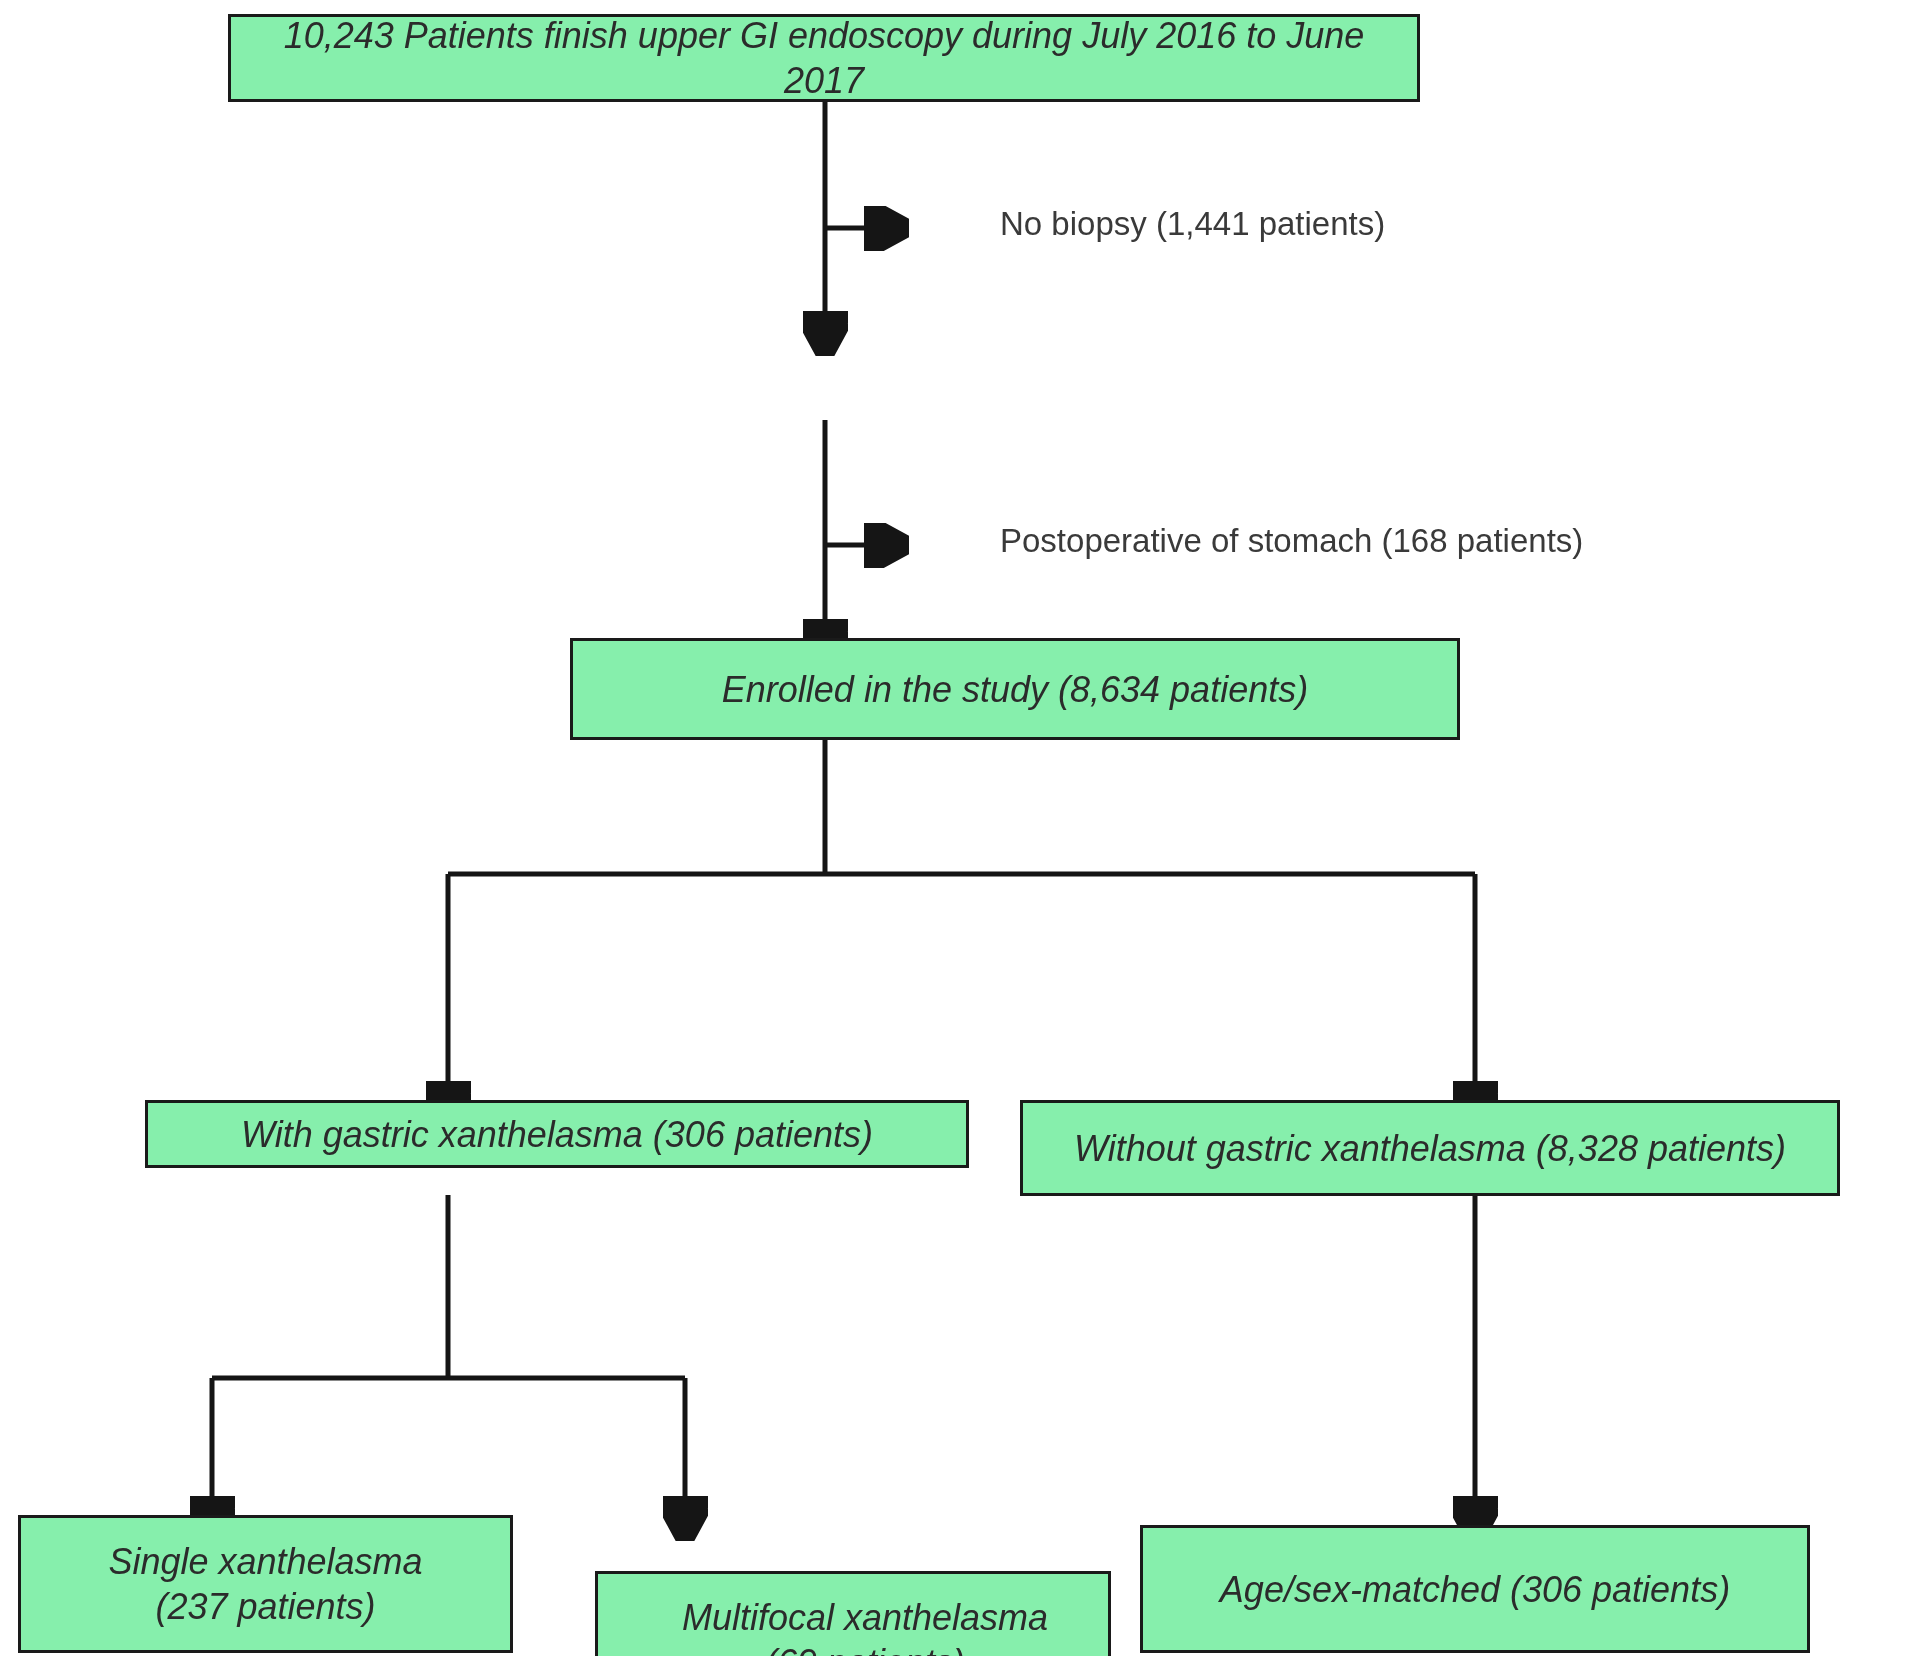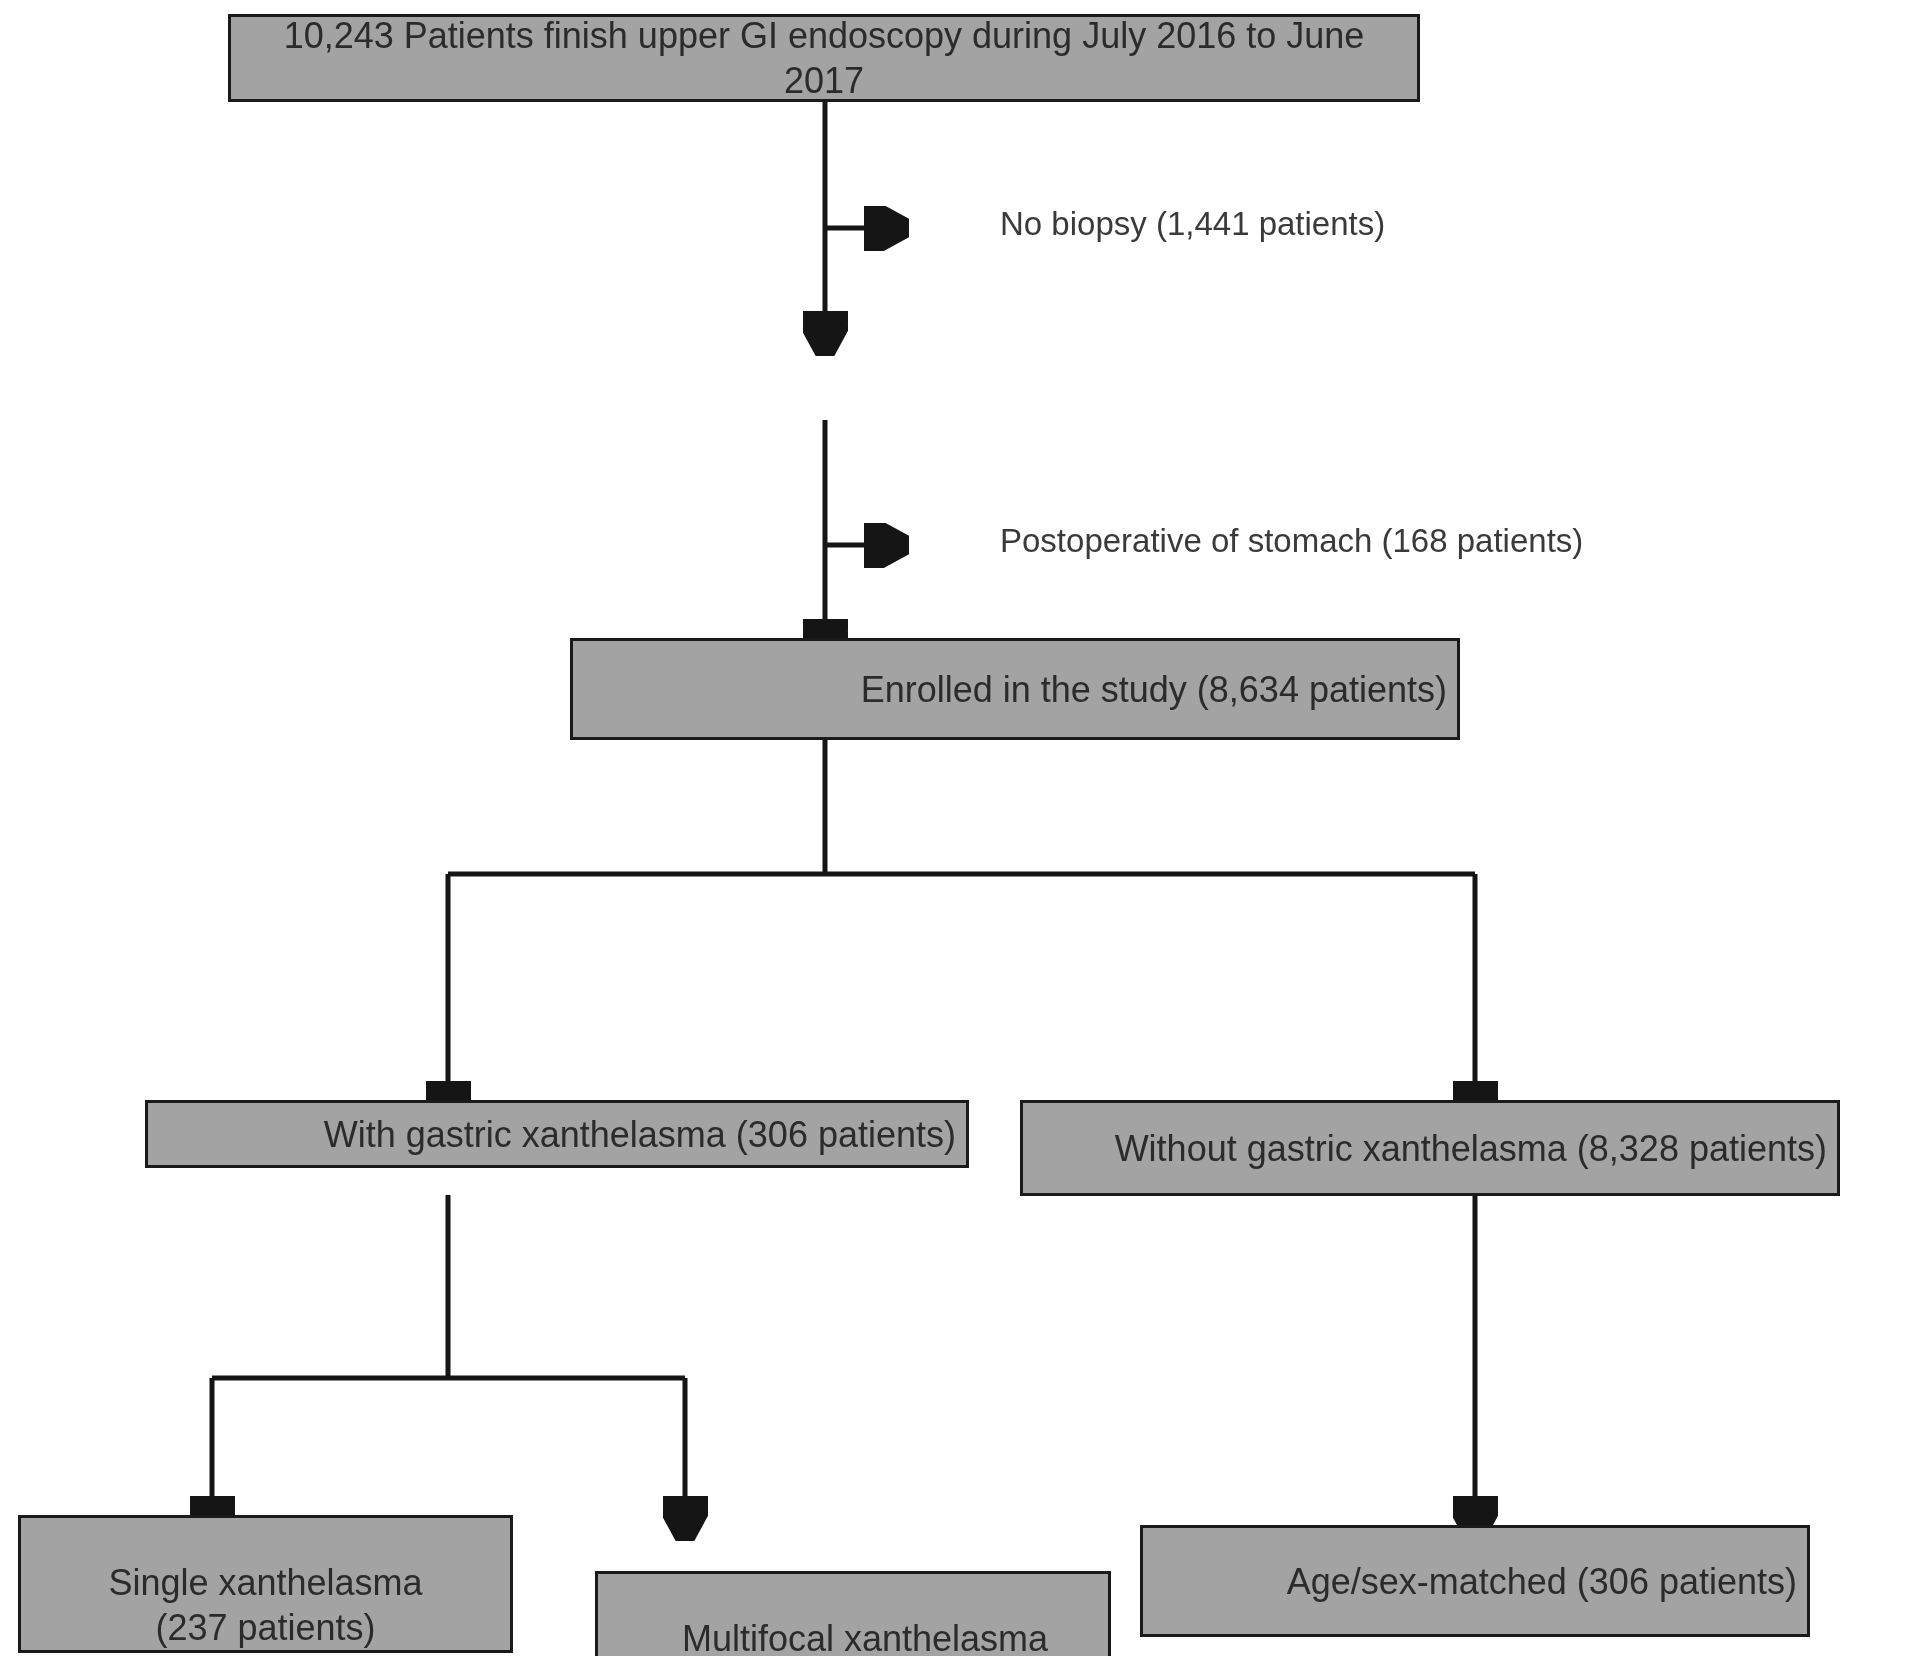--- a/index.html
+++ b/index.html
@@ -1,20 +1,20 @@
 <!DOCTYPE html>
 <html><head>
 <meta charset="utf-8">
 <style>
   html,body{margin:0;padding:0;background:#ffffff;}
   #page{position:relative;width:1913px;height:1656px;background:#ffffff;
         font-family:"Liberation Sans","DejaVu Sans",sans-serif;overflow:hidden;}
-  .node{position:absolute;box-sizing:border-box;background:#a3a3a3;
-        border:3px solid #1a1a1a;display:flex;align-items:center;justify-content:flex-end;
-        text-align:center;color:#2b2b2b;line-height:1.25;}
+  .node{position:absolute;box-sizing:border-box;background:#86efac;
+        border:3px solid #1a1a1a;display:flex;align-items:center;justify-content:center;
+        text-align:center;color:#2b2b2b;line-height:1.25;font-style:italic;}
   .node .txt{display:block;padding:0 10px;}
   .lbl{position:absolute;color:#3a3a3a;white-space:nowrap;text-align:center;}
   svg.wires{position:absolute;left:0;top:0;width:1913px;height:1656px;overflow:visible;}
   svg.wires line,svg.wires path{stroke:#151515;stroke-width:5;fill:none;}
   .f36{font-size:36px;}
   .f33{font-size:33px;}
 </style>
 </head>
 <body>
 
@@ -68,21 +68,21 @@
   <div class="node f36" style="left:18px;top:1515px;width:495px;height:138px;flex-direction:column;">
     <span class="txt">Single xanthelasma</span>
     <span class="txt">(237 patients)</span>
   </div>
 
   <div class="node f36" style="left:595px;top:1571px;width:516px;height:138px;flex-direction:column;padding-left:24px;">
     <span class="txt">Multifocal xanthelasma</span>
     <span class="txt">(69 patients)</span>
   </div>
 
-  <div class="node f36" style="left:1140px;top:1525px;width:670px;height:112px;">
+  <div class="node f36" style="left:1140px;top:1525px;width:670px;height:128px;">
     <span class="txt">Age/sex-matched (306 patients)</span>
   </div>
 
   <div class="lbl f33" style="left:1000px;top:205px;">No biopsy (1,441 patients)</div>
 
   <div class="lbl f33" style="left:1000px;top:522px;">Postoperative of stomach (168 patients)</div>
 
 </div>
 
 </body></html>

